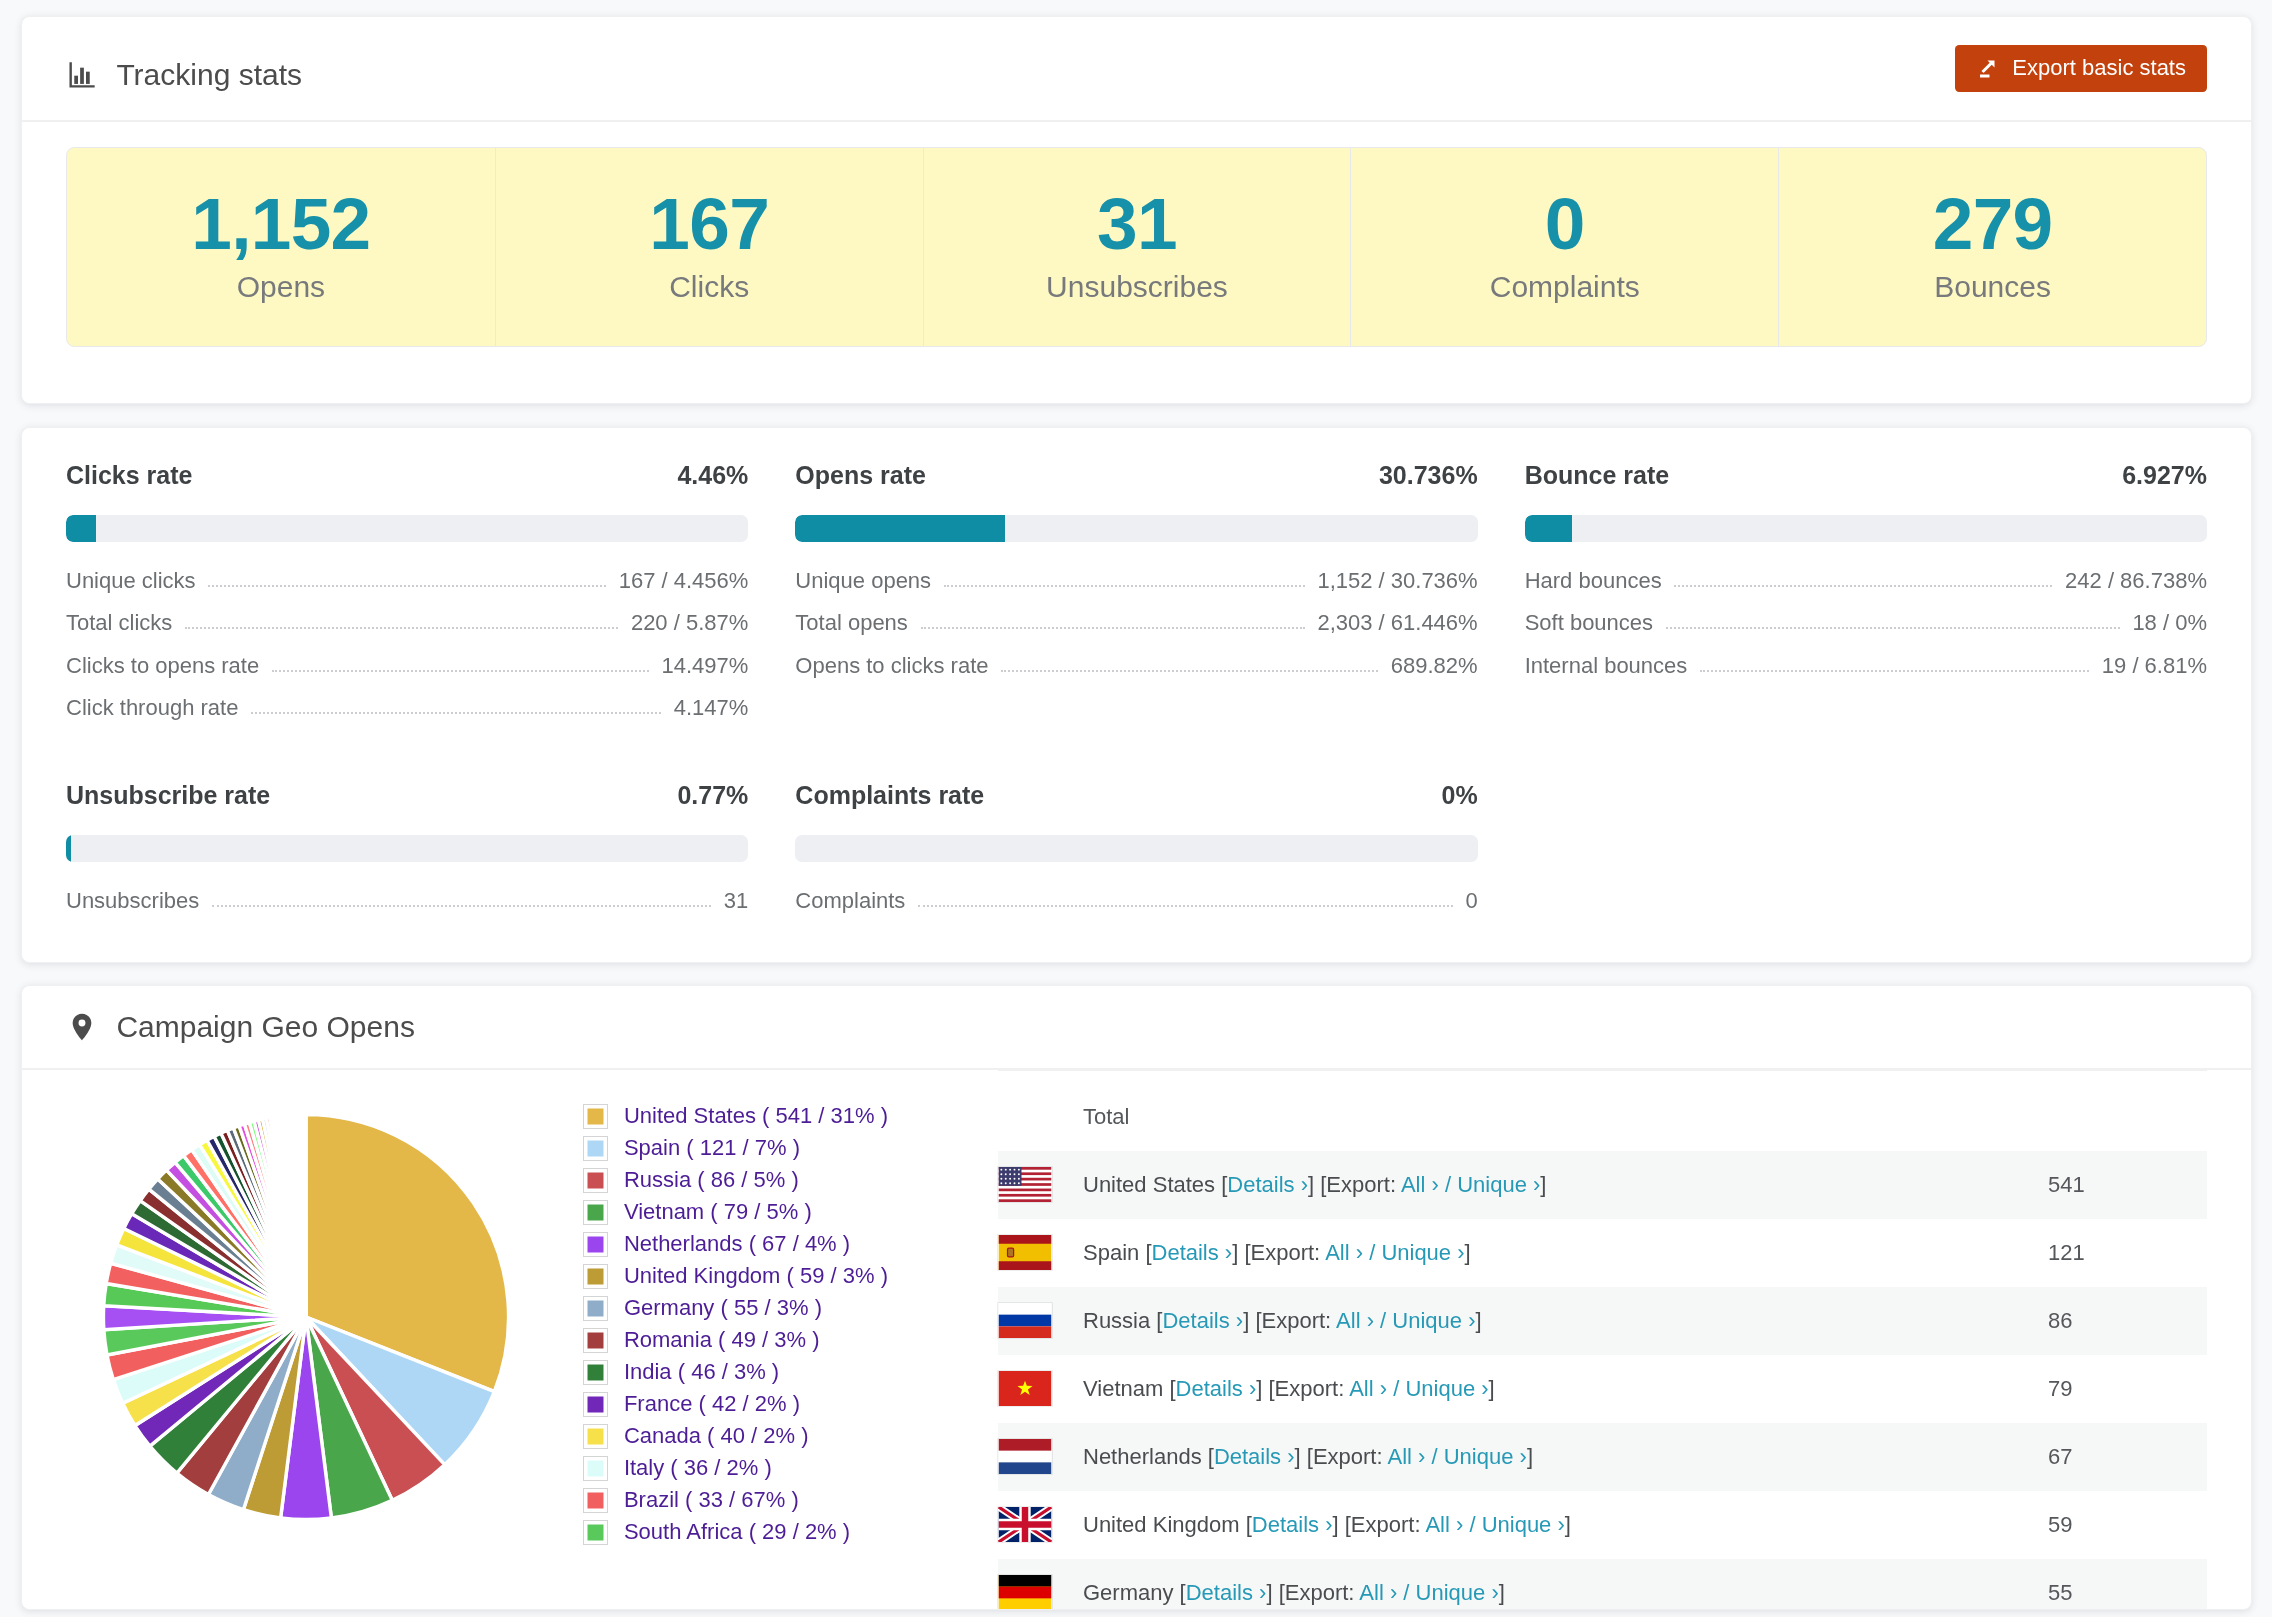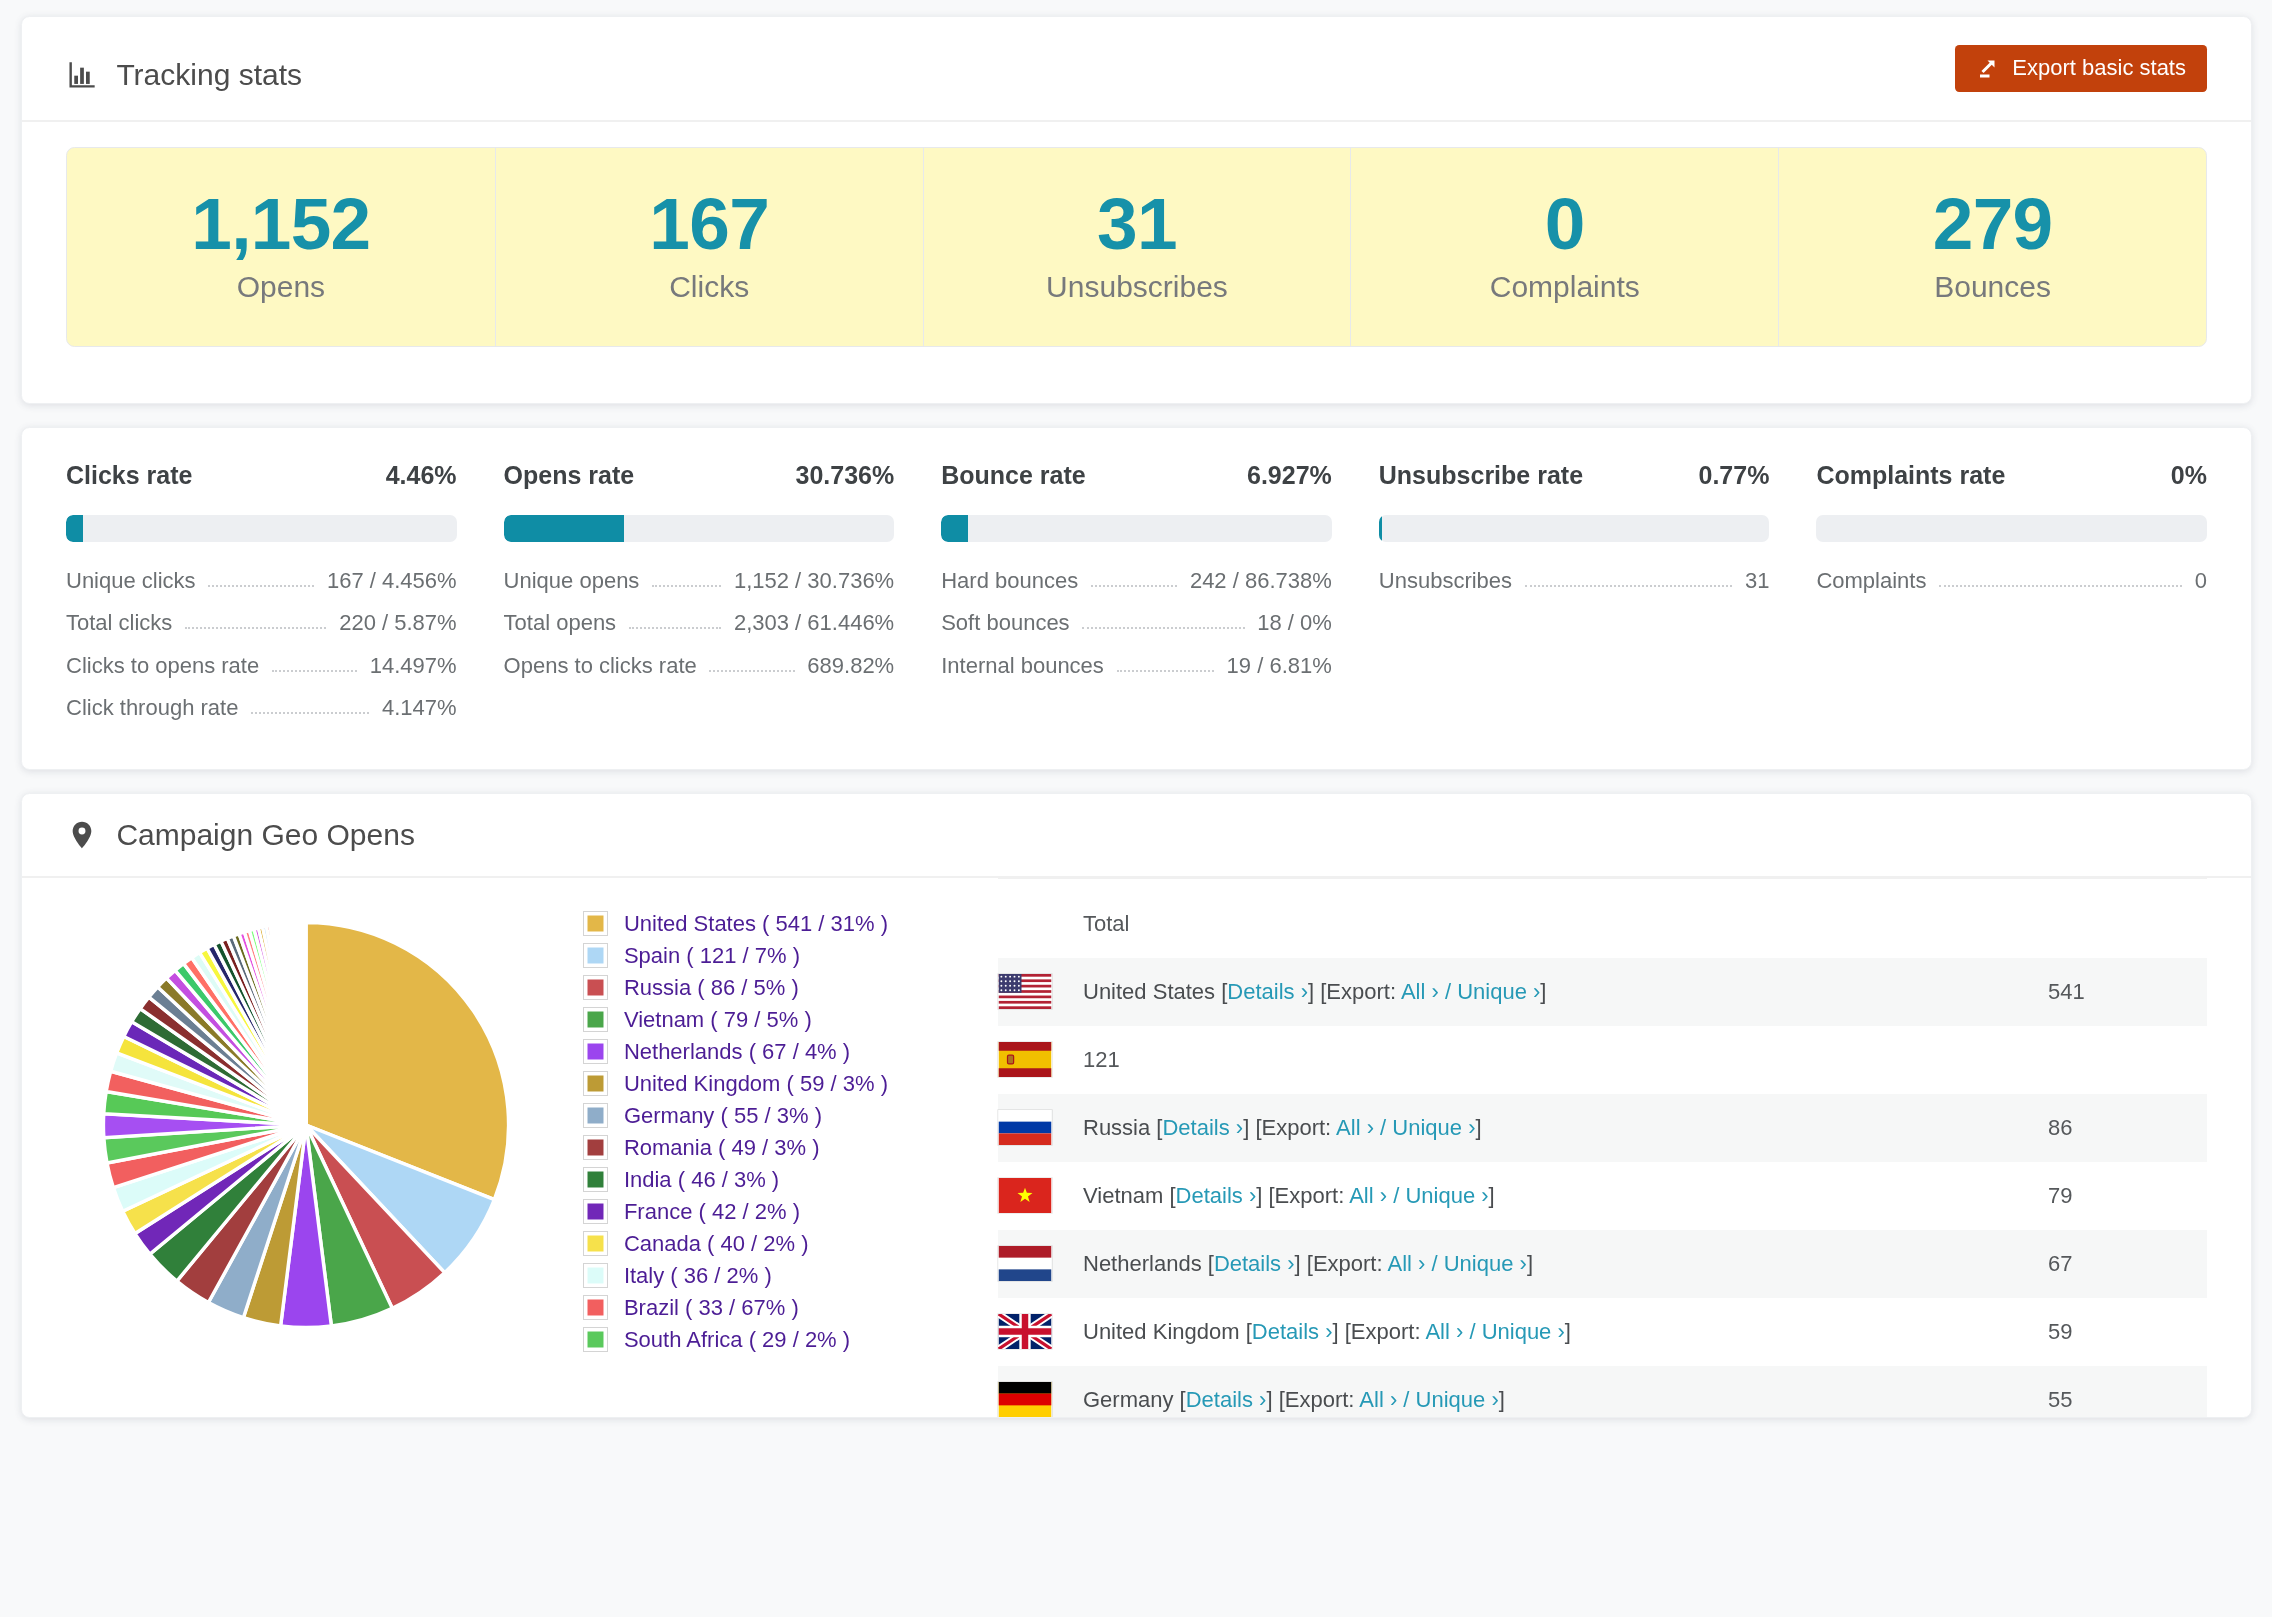--- a/index.html
+++ b/index.html
@@ -42,21 +42,21 @@
     display: grid; grid-template-columns: repeat(5, 1fr);
     background: #fef9c3;
   }
   .summary-cell { padding: 39px 7px 42px; text-align: center; }
   .summary-cell + .summary-cell { border-left: 1.4px solid #e7e9eb; }
   .summary-value { font-size: 73px; line-height: 1.0; font-weight: bold; color: #1791a9; letter-spacing: -0.7px; }
   .summary-label { font-size: 30px; line-height: 1.15; color: #77797c; margin-top: 10px; }
 
   
   .rates-card { padding: 32px 44px 40px; }
-  .rates-grid { display: grid; grid-template-columns: repeat(5, 1fr); column-gap: 47px; row-gap: 51px; }
+  .rates-grid { display: grid; grid-template-columns: repeat(3, 1fr); column-gap: 47px; row-gap: 51px; }
   .rate-head { display: flex; justify-content: space-between; align-items: baseline;
                font-size: 25px; line-height: 30px; font-weight: bold; color: #3e4245; }
   .rate-bar { margin-top: 25.4px; height: 27px; background: #edeff2; border-radius: 7px;
               position: relative; overflow: hidden; }
   .rate-fill { position: absolute; left: 0; top: 0; bottom: 0; background: #0f8da5;
                border-radius: 7px 0 0 7px; }
   .rate-rows { margin-top: 17px; }
   .rate-row { display: flex; align-items: flex-end; padding: 8.5px 0; font-size: 22px;
               line-height: 25.4px; color: #6b6f72; }
   .rate-row .lbl, .rate-row .val { white-space: nowrap; }
@@ -441,20 +441,21 @@
               <div class="gt-flag">
                 <span class="flag">
                   <svg viewBox="0 0 60 40" xmlns="http://www.w3.org/2000/svg">
                     <rect width="60" height="40" fill="#f1bf00"></rect>
                     <rect width="60" height="10" fill="#aa151b"></rect>
                     <rect y="30" width="60" height="10" fill="#aa151b"></rect>
                     <rect x="10" y="15" width="7" height="10" rx="1.5" fill="#ad7421" stroke="#aa151b" stroke-width="1.4"></rect>
                   </svg>
                 </span>
               </div>
+              <div class="gt-country"><span class="dim">Spain </span><span class="dim">[</span><a class="lnk">Details ›</a><span class="dim">] [Export: </span><a class="lnk">All ›</a><span class="lnk"> / </span><a class="lnk">Unique ›</a><span class="dim">]</span></div>
               <div class="gt-total">121</div>
             </div>
             <div class="gt-row alt">
               <div class="gt-flag">
                 <span class="flag">
                   <svg viewBox="0 0 60 40" xmlns="http://www.w3.org/2000/svg">
                     <rect width="60" height="40" fill="#fff"></rect>
                     <rect y="13.3" width="60" height="13.4" fill="#0039a6"></rect>
                     <rect y="26.7" width="60" height="13.3" fill="#d52b1e"></rect>
                   </svg>

